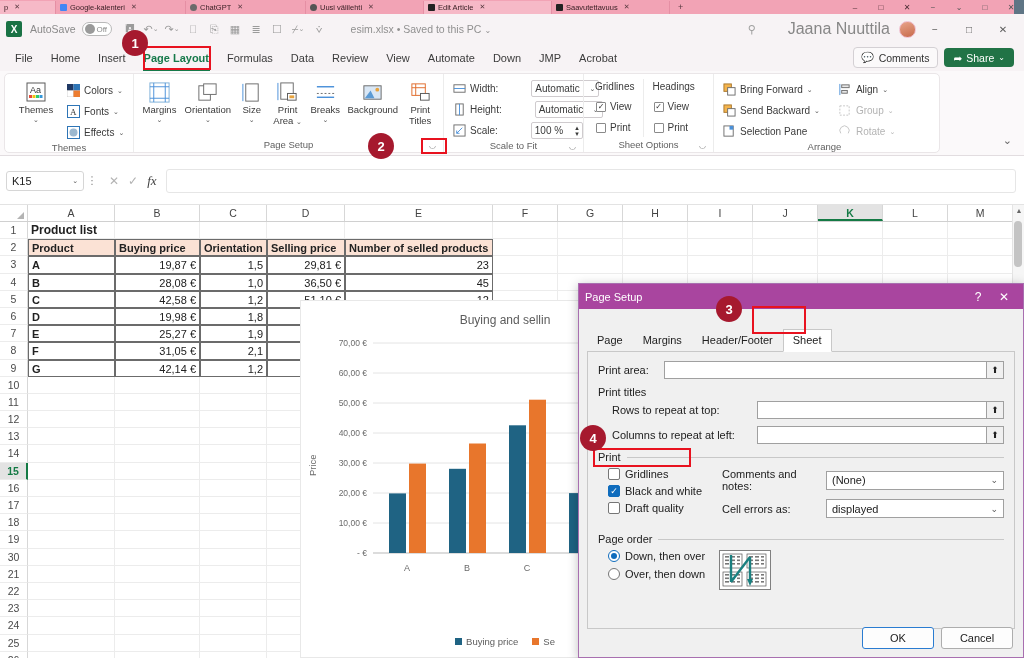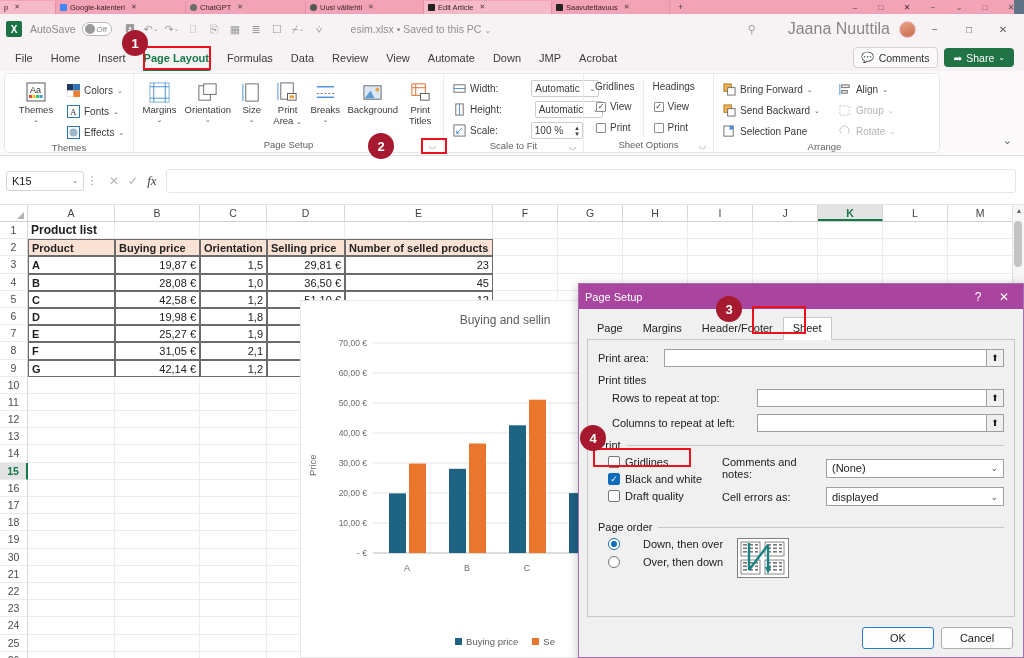--- a/index.html
+++ b/index.html
@@ -165,38 +165,38 @@
   
   .dialog{
     position:absolute; left:578px; top:283px; width:446px; height:375px;
     background:#f0f0f0; border:1px solid #a86fb0;
     box-shadow:0 2px 10px rgba(0,0,0,.25); font-size:11px;
   }
   .dlg-title{ height:25px; background:#a1469f; background:#a9459f;
      color:#fff; display:flex; align-items:center; padding:0 6px; font-size:11px;}
   .dlg-title .t{ flex:1; }
   .dlg-title .b{ width:26px; text-align:center; font-size:12px;}
-  .dlg-tabs{ display:flex; gap:0; padding:8px 8px 0 8px; background:#f0f0f0;}
+  .dlg-tabs{ display:flex; gap:0; padding:20px 8px 0 8px; background:#f0f0f0;}
   .dtab{ padding:4px 9px 5px 9px; font-size:11px; color:#222; border:1px solid transparent;}
   .dtab.sel{ background:#fff; border:1px solid #c8c8c8; border-bottom-color:#fff; position:relative; z-index:2;}
   .dlg-panel{ margin:0 8px 8px 8px; background:#f0f0f0; border:1px solid #c8c8c8;
      height:278px; padding:9px 10px; position:relative; margin-top:-1px;}
   .row{ display:flex; align-items:center; margin-bottom:7px;}
   .lbl{ white-space:nowrap;}
   .tin{ flex:1; height:18px; background:#fff; border:1px solid #a0a0a0; }
   .picker{ width:18px; height:18px; border:1px solid #a0a0a0; background:#f0f0f0;
      display:flex; align-items:center; justify-content:center; font-size:9px; margin-left:-1px;}
   .grouplbl{ font-size:11px; margin:3px 0 5px 0; position:relative;}
   .grouplbl span{ background:#f0f0f0; padding-right:6px; position:relative; z-index:1;}
   .grouplbl:after{ content:""; position:absolute; left:0; right:0; top:50%; height:1px; background:#c8c8c8; z-index:0;}
   .ck{ display:flex; align-items:center; gap:5px; margin-bottom:5px;}
   .ckbox{ width:12px;height:12px;border:1px solid #767676;background:#fff;border-radius:2px;
      display:inline-flex;align-items:center;justify-content:center;}
   .ckbox.on{ background:#0f6cbd; border-color:#0f6cbd; color:#fff; font-size:9px;}
-  .rb{ display:flex; align-items:center; gap:23px; margin-bottom:6px;text-align:right;}
+  .rb{ display:flex; align-items:center; gap:5px; margin-bottom:6px;text-align:right;}
   .rbox{ width:12px;height:12px;border:1px solid #767676;background:#fff;border-radius:50%;
      display:inline-flex;align-items:center;justify-content:center;}
   .rbox.on{ border-color:#0f6cbd; }
   .rbox.on:after{ content:""; width:6px;height:6px;border-radius:50%;background:#0f6cbd;}
   .sel-ctl{ height:19px; background:#fff; border:1px solid #a0a0a0; display:flex;
      align-items:center; justify-content:space-between; padding:0 2px 0 5px; width:178px;}
   .sel-ctl .cv{ font-size:11px;}
   .sel-ctl .ca{ color:#5a5a5a; font-size:9px; padding:0 3px;}
   .dbtn{ border:1px solid #adadad; background:#fdfdfd; border-radius:3px;
      padding:4px 9px; font-size:11px; min-width:62px; text-align:center;}

